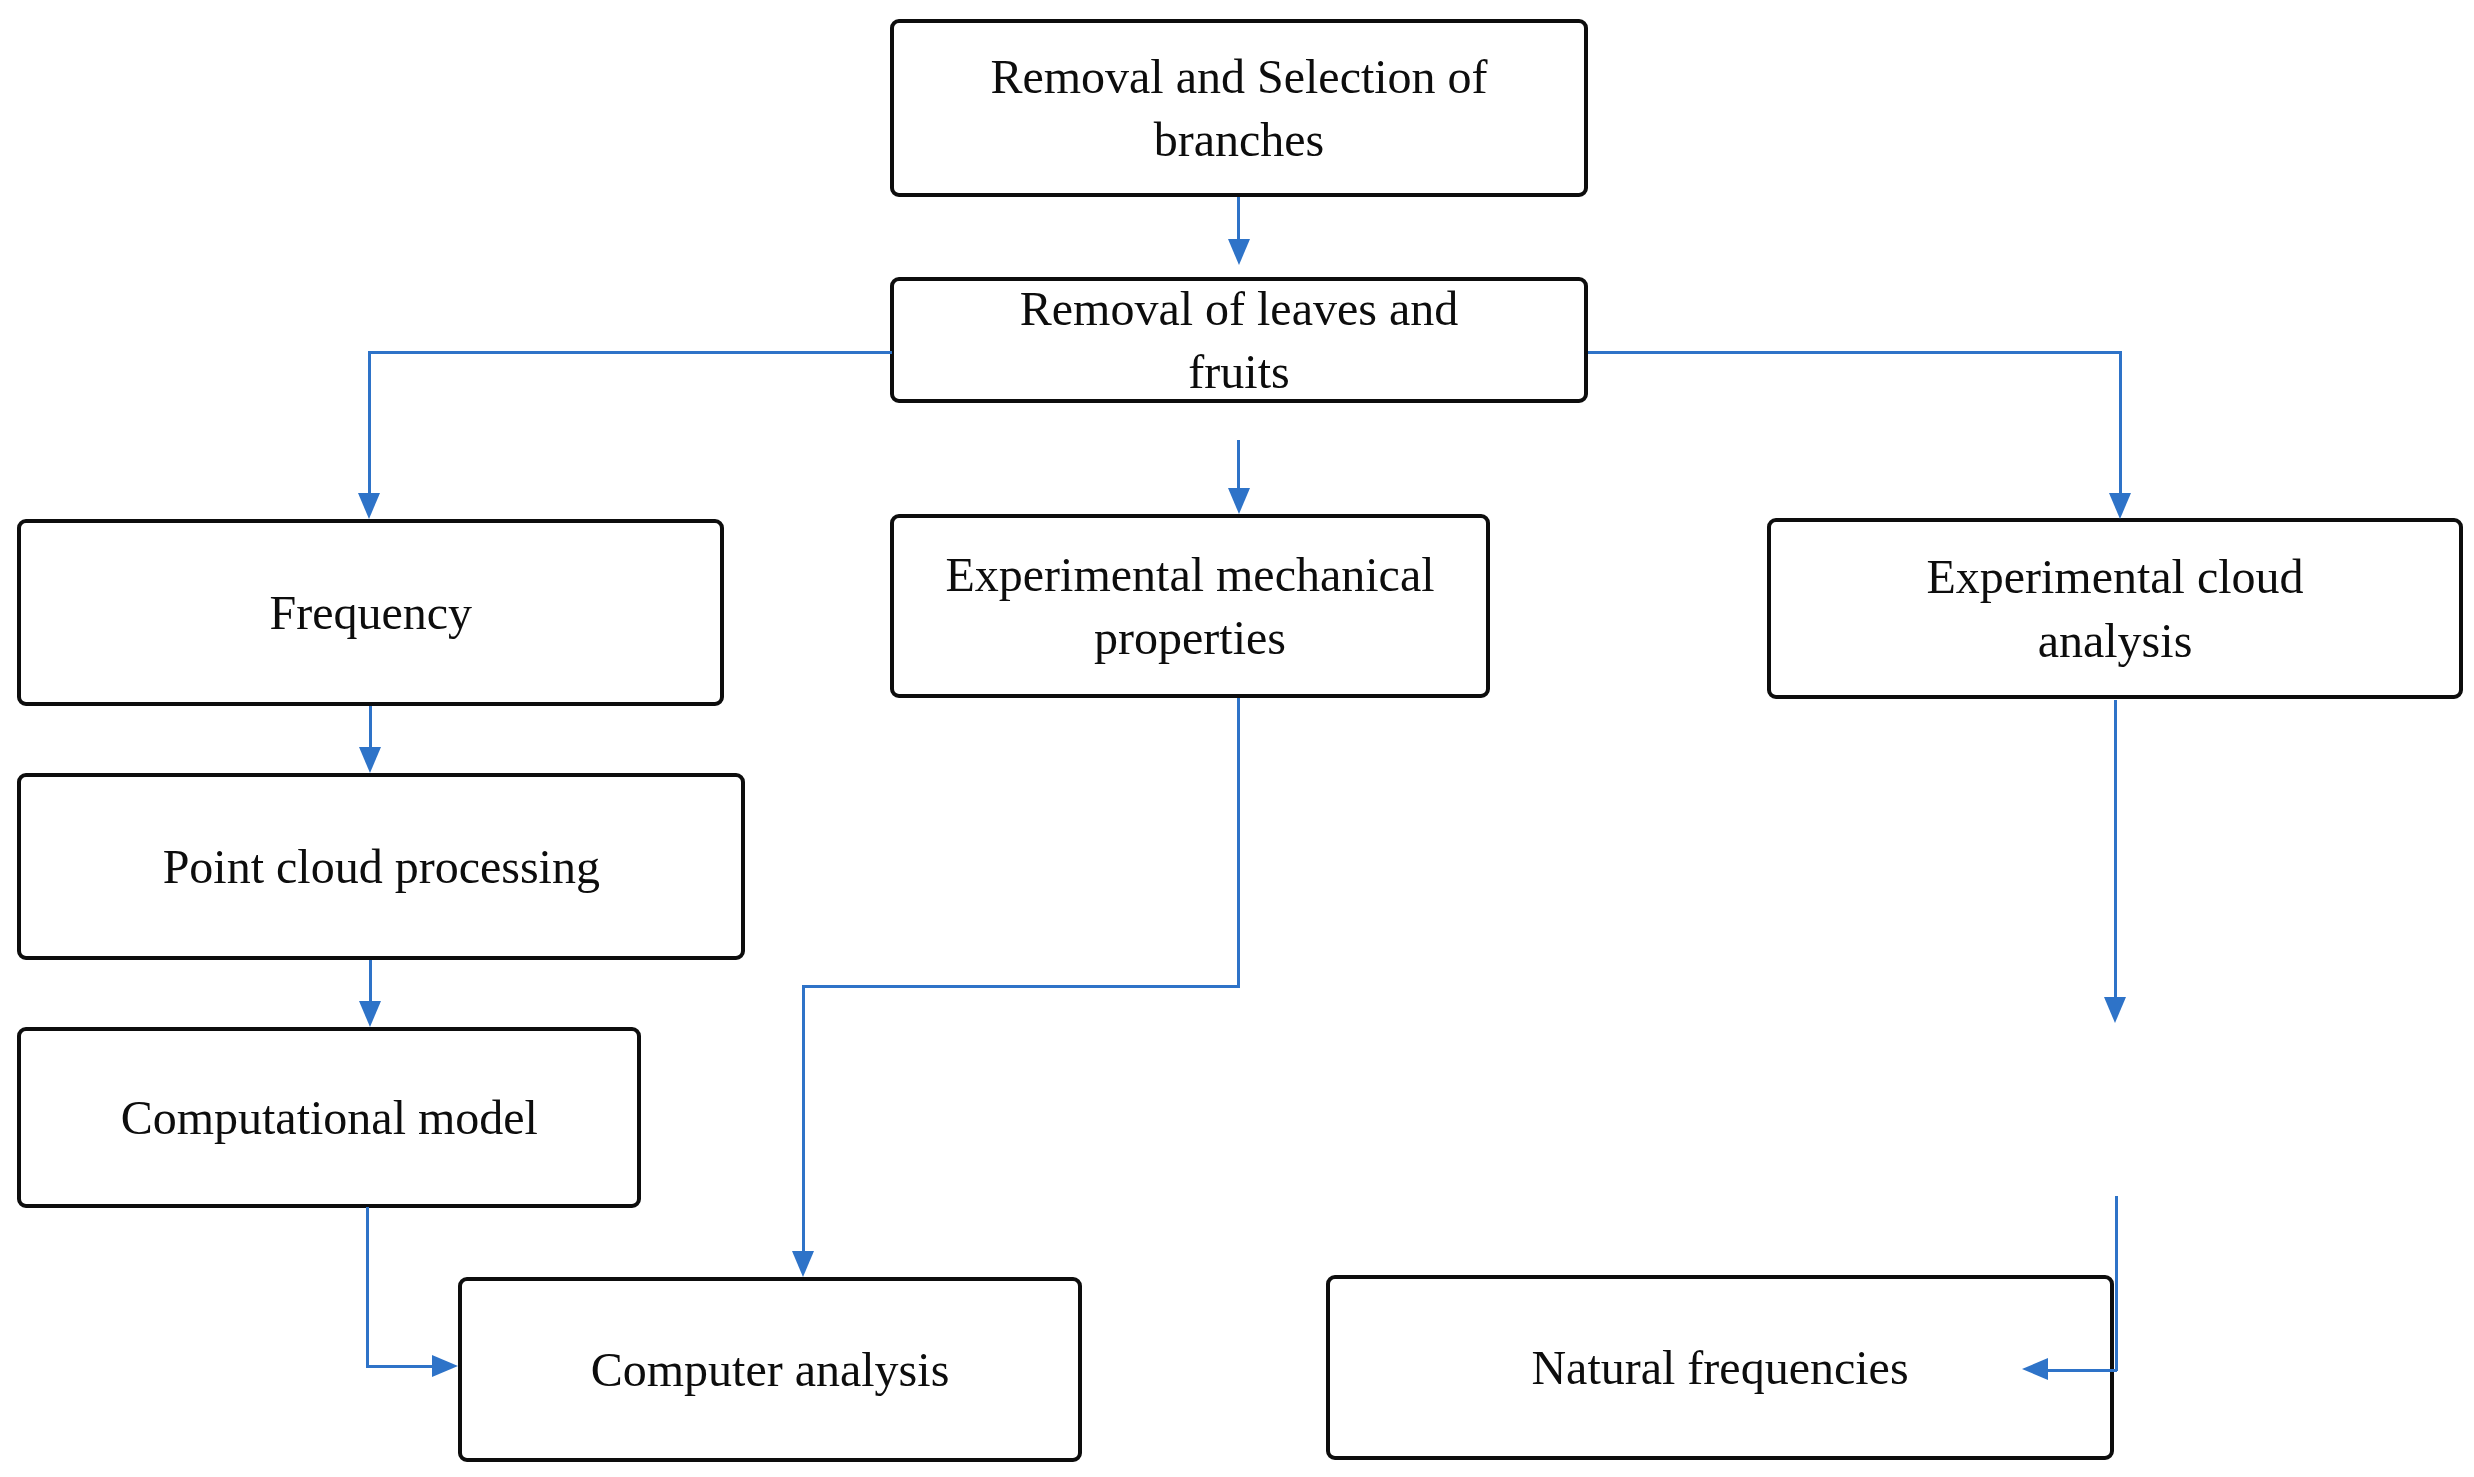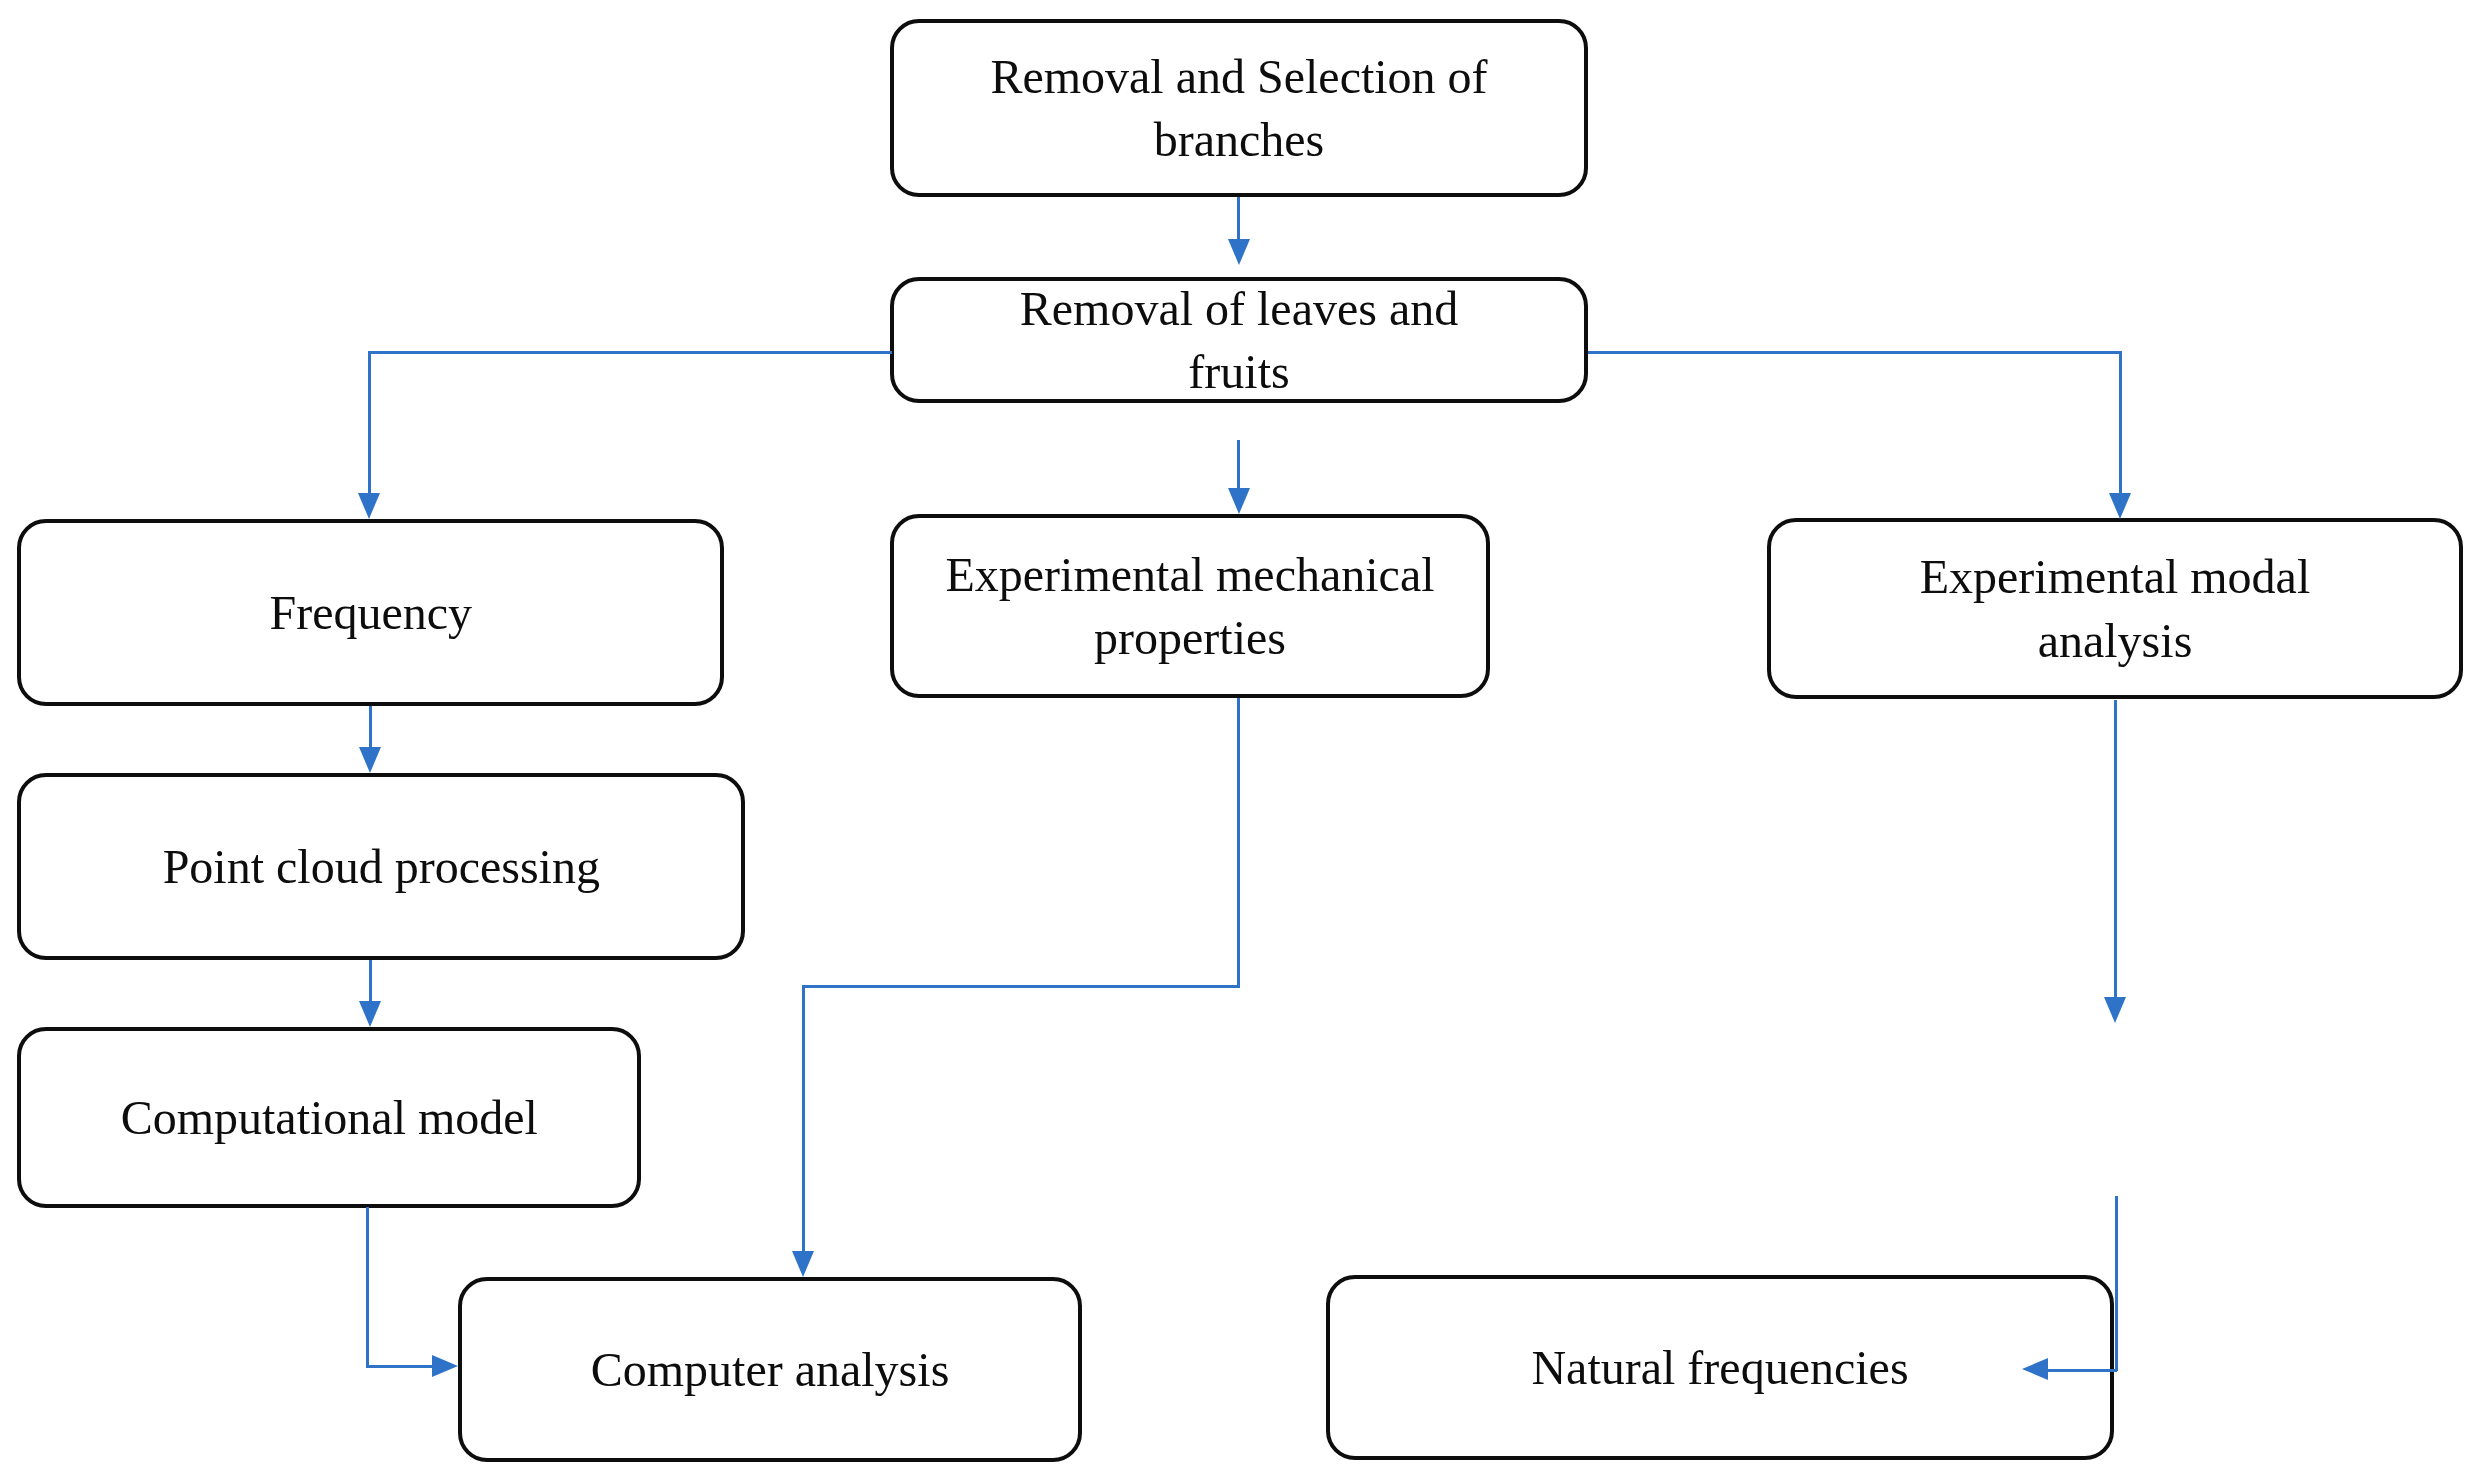--- a/index.html
+++ b/index.html
@@ -17,21 +17,21 @@
     background: var(--paper);
     overflow: hidden;
   }
 
   
   .node {
     position: absolute;
     box-sizing: border-box;
     background: var(--paper);
     border: 4.3px solid var(--ink);
-    border-radius: 29px;
+    border-radius: 9px;
     display: flex;
     align-items: center;
     justify-content: center;
     text-align: center;
   }
   .lbl {
     font-size: 48px;
     line-height: 1.32;
     white-space: pre-line;
     color: var(--ink);
@@ -74,21 +74,21 @@
   <div class="node" style="left:17.3px;top:1027px;width:624px;height:181px">
     <span class="lbl">Computational model</span>
   </div>
 
   <div class="node" style="left:890px;top:514px;width:600px;height:184px">
     <span class="lbl">Experimental mechanical
 properties</span>
   </div>
 
   <div class="node" style="left:1767px;top:518px;width:696px;height:181px">
-    <span class="lbl">Experimental modal
+    <span class="lbl">Experimental cloud
 analysis</span>
   </div>
 
 
   <div class="node" style="left:458px;top:1277px;width:624px;height:185px">
     <span class="lbl">Computer analysis</span>
   </div>
 
   <div class="node" style="left:1326px;top:1275px;width:788px;height:185px">
     <span class="lbl">Natural frequencies</span>

